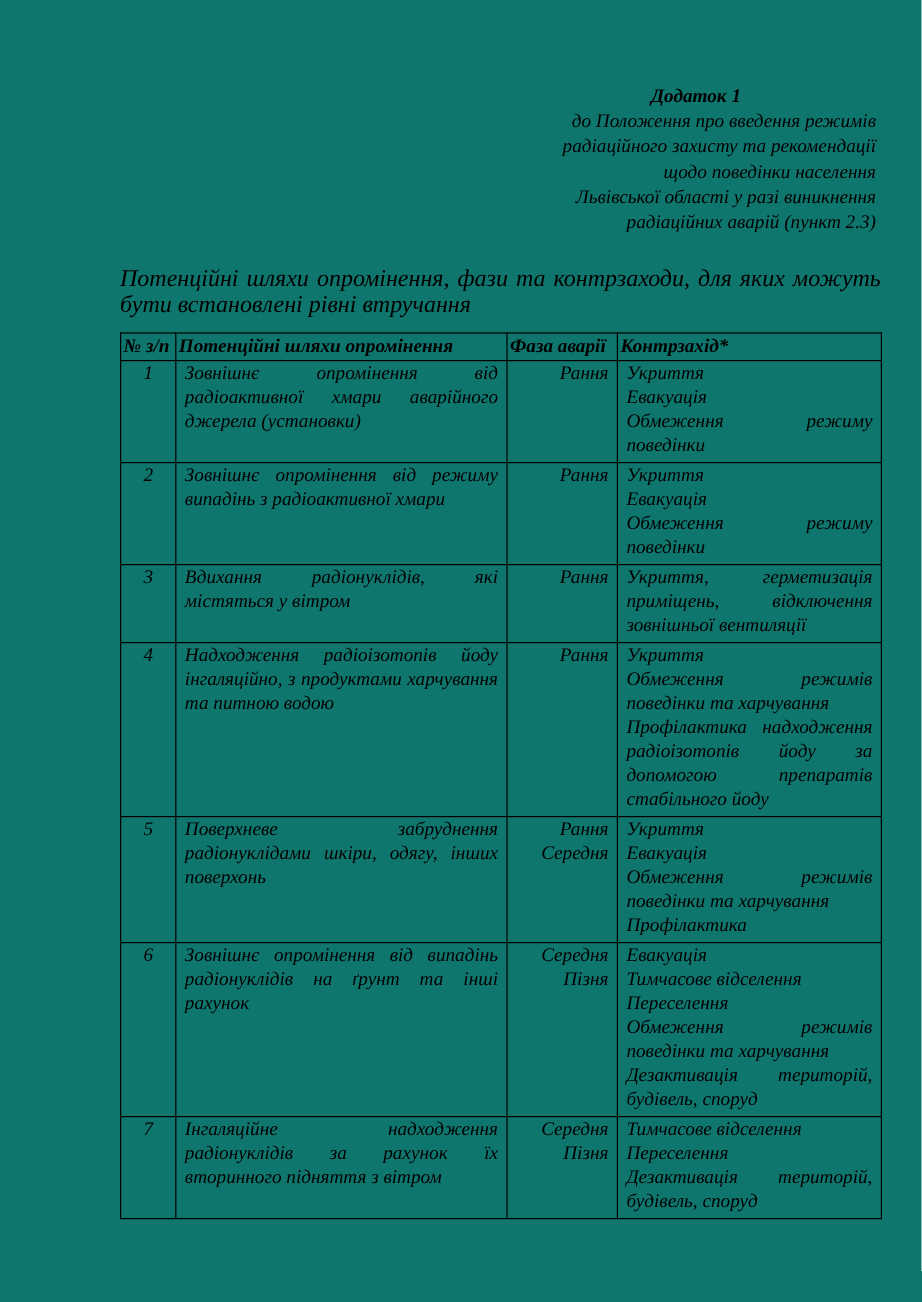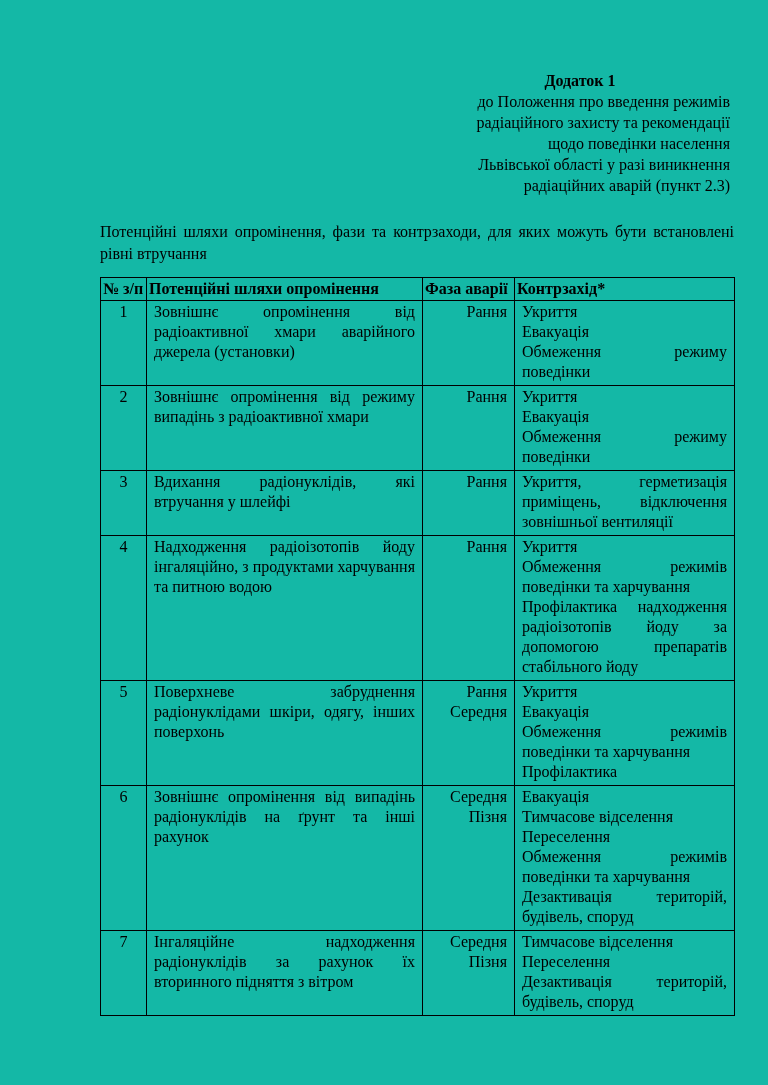--- a/index.html
+++ b/index.html
@@ -4,24 +4,25 @@
 <style>
   html, body {
     margin: 0;
     padding: 0;
     background: #ffffff;
   }
   .page {
     position: relative;
     width: 768px;
     height: 1085px;
-    background: #14b8a6;
+    background: #0f766e;
     color: #000000;
     font-family: "Liberation Serif", "DejaVu Serif", serif;
     overflow: hidden;
+    font-style: italic;
   }
 
   
   .appendix-block {
     position: absolute;
     left: 430px;
     top: 70px;
     width: 300px;
     font-size: 16px;
     line-height: 21px;
@@ -34,21 +35,21 @@
     text-align: right;
     white-space: pre-line;
   }
 
   
   .intro {
     position: absolute;
     left: 100px;
     top: 221px;
     width: 634px;
-    font-size: 16px;
+    font-size: 20px;
     line-height: 22px;
     text-align: justify;
   }
 
   
   table.pathways {
     position: absolute;
     left: 100px;
     top: 277px;
     width: 634px;
@@ -145,21 +146,21 @@
             <div class="phase-line">Рання</div>
           </td>
           <td class="cell-measures">
             <div class="measure">Укриття</div>
             <div class="measure">Евакуація</div>
             <div class="measure">Обмеження режиму поведінки</div>
           </td>
         </tr>
         <tr>
           <td class="cell-num">3</td>
-          <td class="cell-pathway">Вдихання радіонуклідів, які втручання у шлейфі</td>
+          <td class="cell-pathway">Вдихання радіонуклідів, які містяться у вітром</td>
           <td class="cell-phase">
             <div class="phase-line">Рання</div>
           </td>
           <td class="cell-measures">
             <div class="measure">Укриття, герметизація приміщень, відключення зовнішньої вентиляції</div>
           </td>
         </tr>
         <tr>
           <td class="cell-num">4</td>
           <td class="cell-pathway">Надходження радіоізотопів йоду інгаляційно, з продуктами харчування та питною водою</td>

